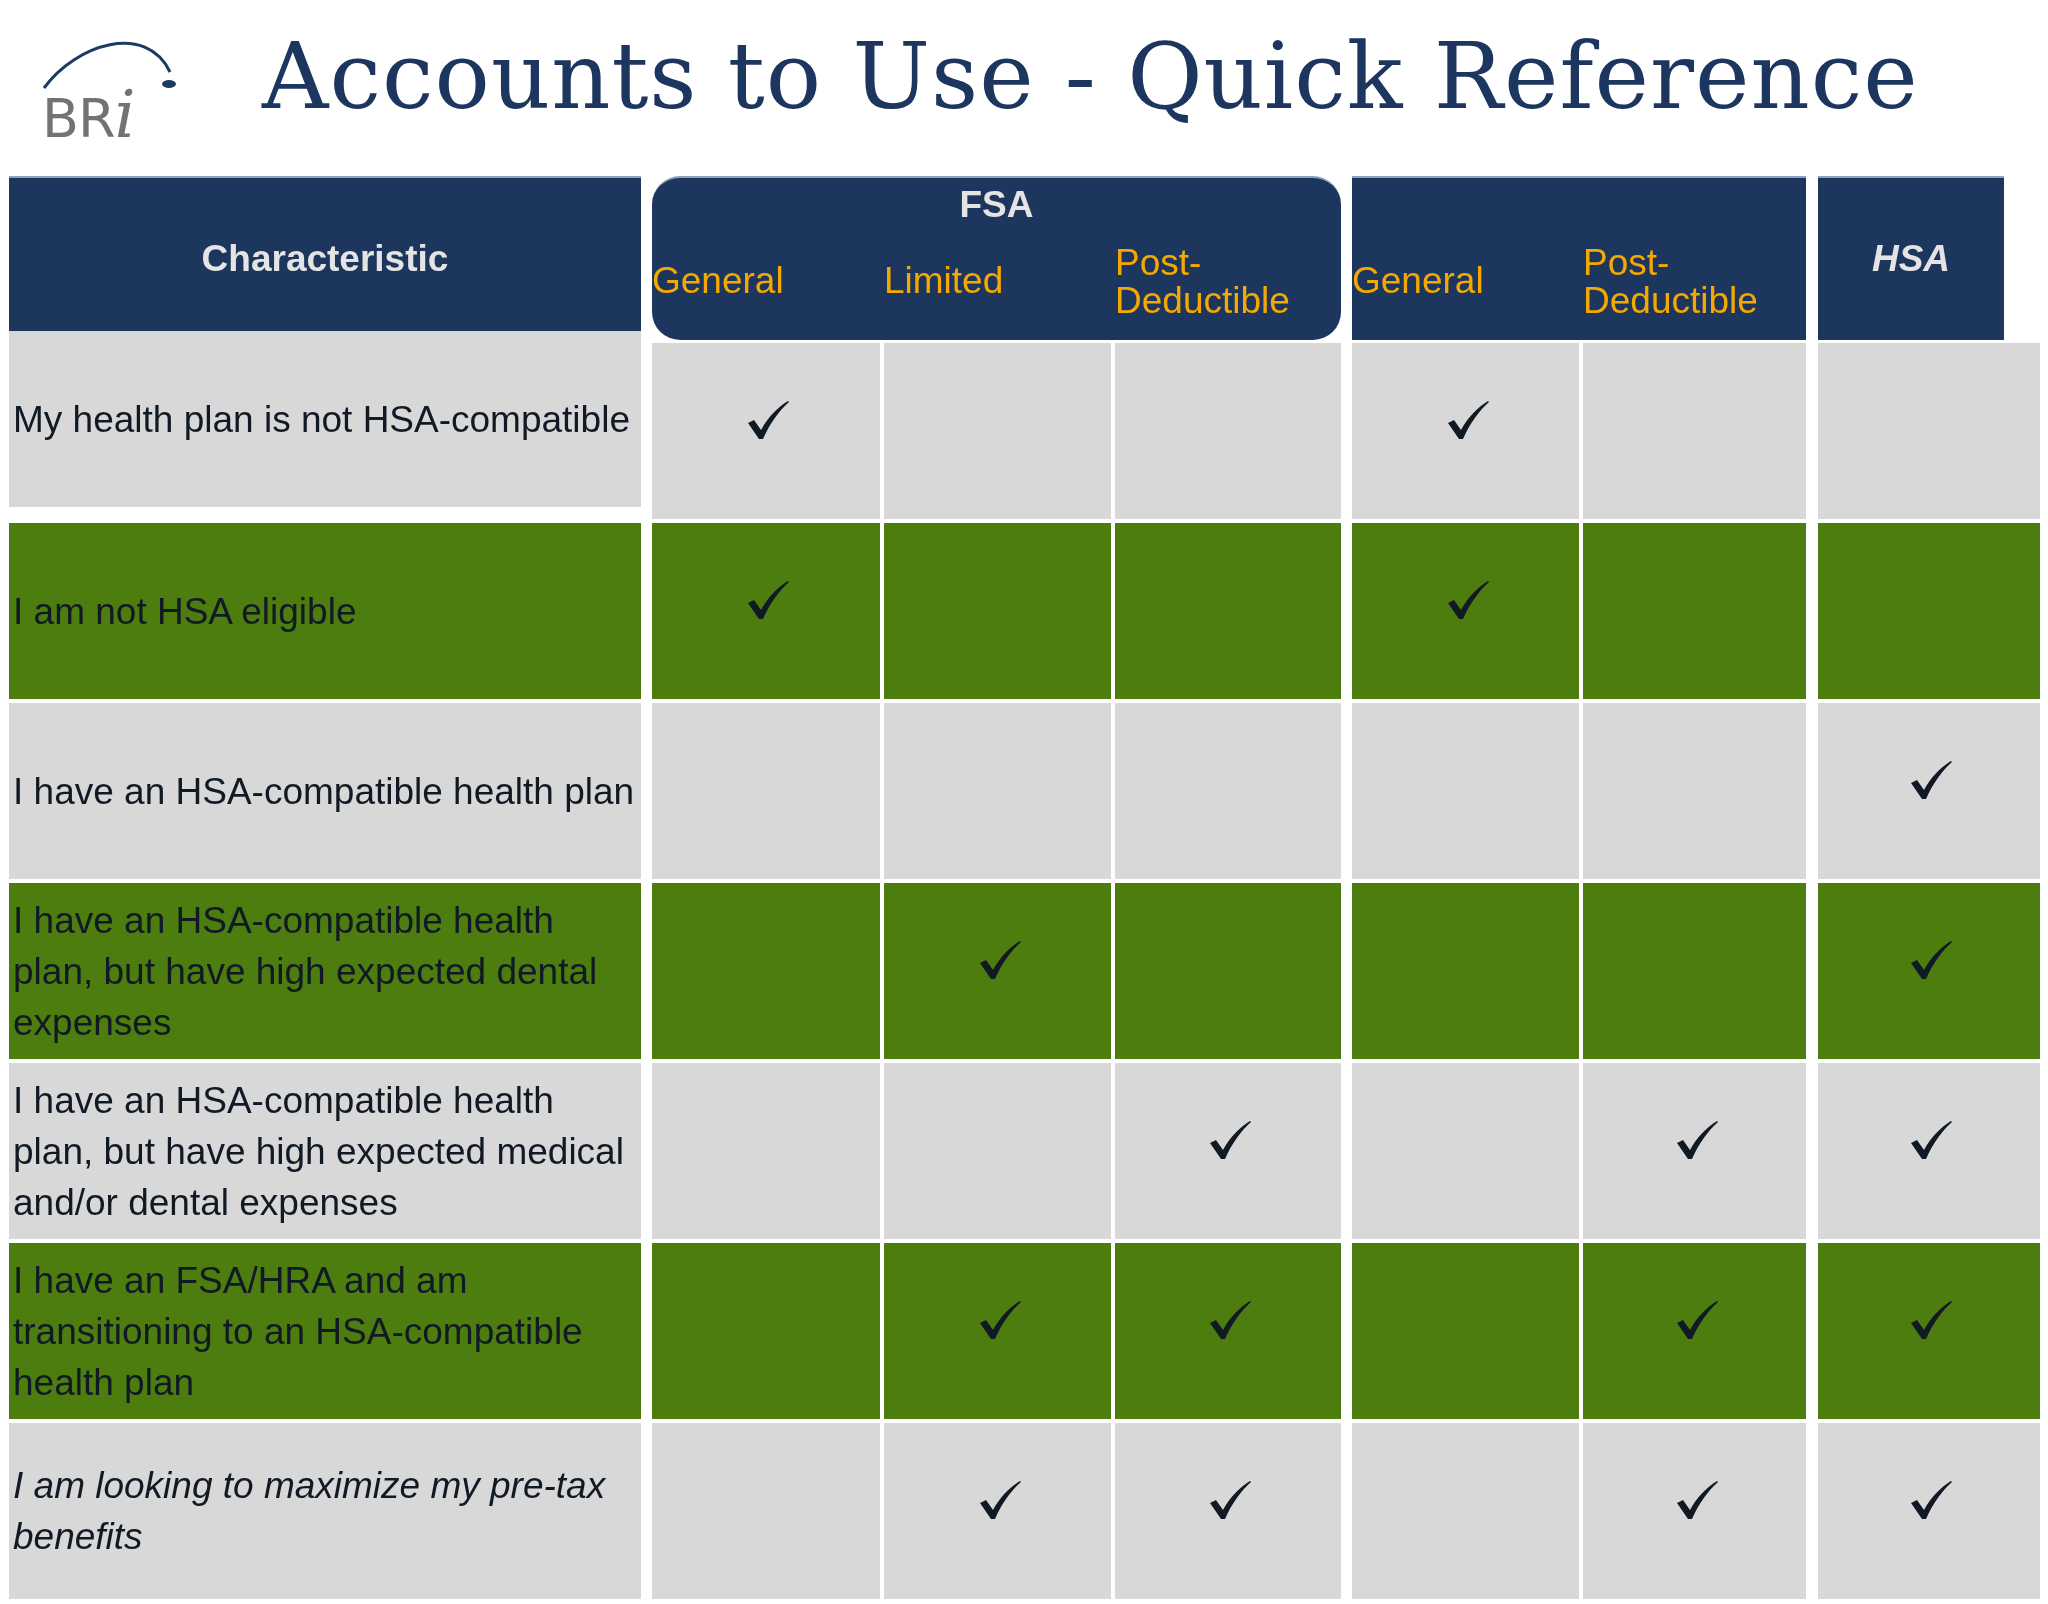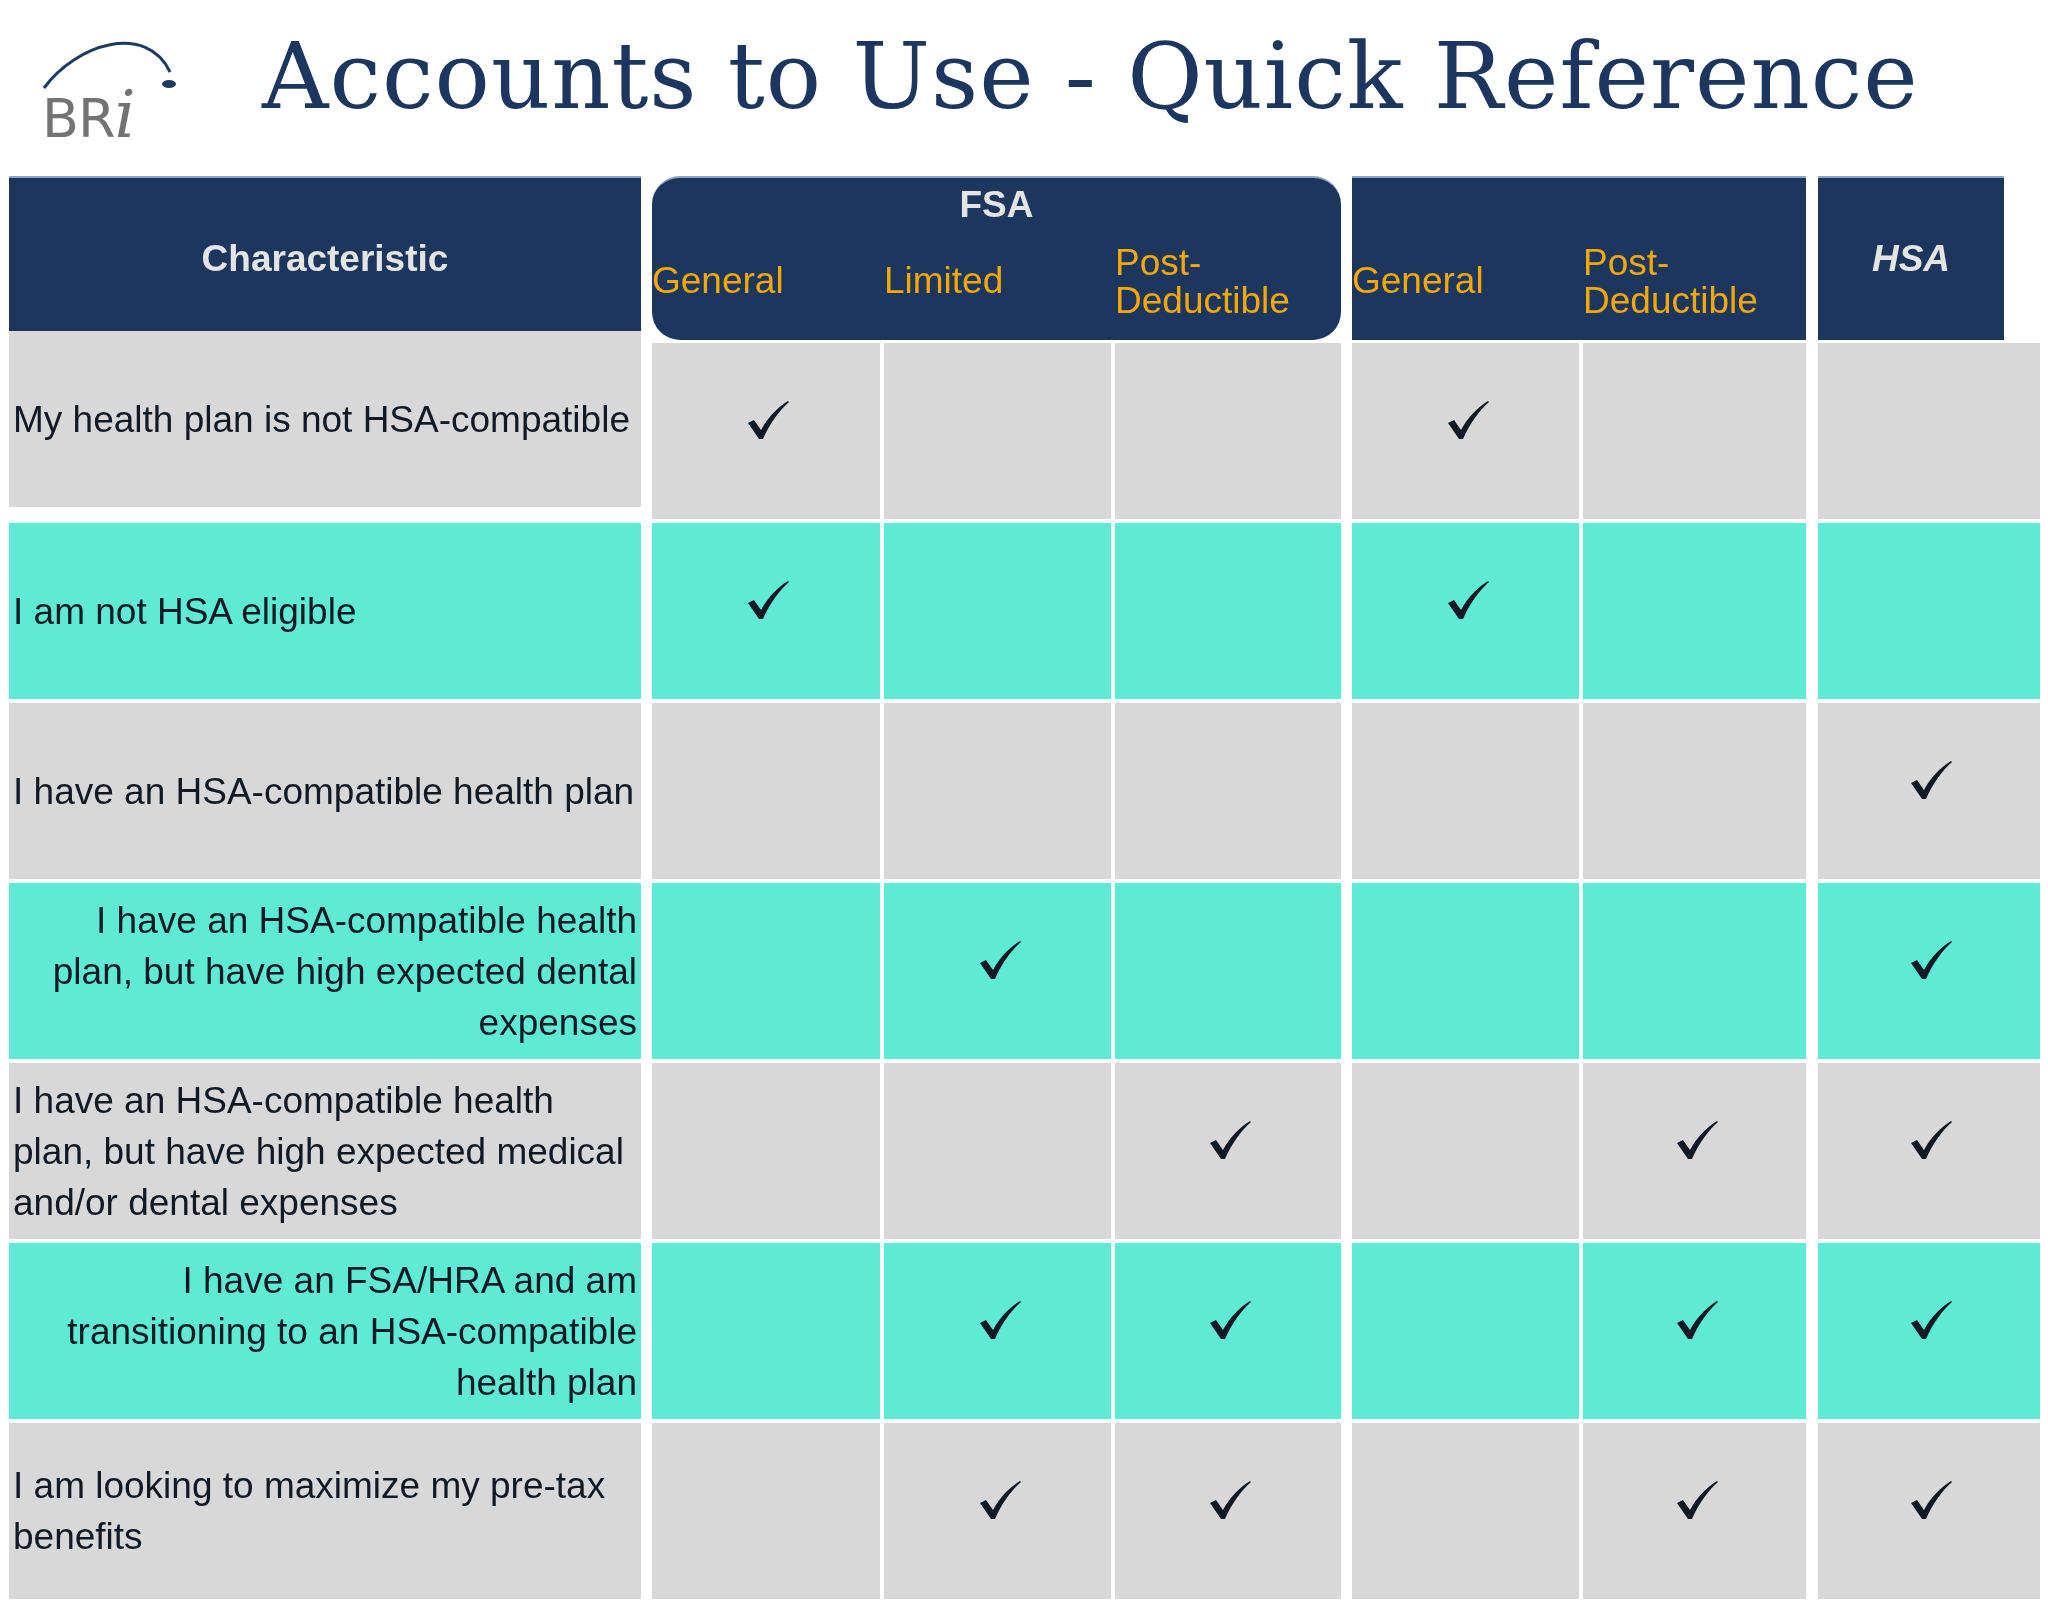--- a/index.html
+++ b/index.html
@@ -9,21 +9,21 @@
   .logo-text { position:absolute; left:6px; top:56px; font-family:"DejaVu Sans", sans-serif;
                font-size:54px; color:#737373; letter-spacing:-1px; line-height:1; }
   .logo-text .i { font-family:"DejaVu Serif", serif; font-style:italic; font-size:66px; }
   .title { position:absolute; left:262px; top:22px; font-family:"DejaVu Serif","Liberation Serif", serif;
            font-size:92px; color:#1c3660; line-height:110px; white-space:nowrap; letter-spacing:1px; }
   .hdr { position:absolute; top:176px; height:164px; background:#1c365e; border-top:2px solid #8fa3bf; box-sizing:border-box; }
   .hdr-label { position:absolute; color:#e4e4e4; font-weight:bold; font-size:37px; text-align:center; width:100%; }
   .sub { position:absolute; color:#f5a800; font-size:37px; line-height:38px; }
   .cell { position:absolute; box-sizing:border-box; }
   .gray { background:#d8d8d8; }
-  .blue { background:#5eead4;text-align:right; }
+  .blue { background:#4d7c0f; }
   .char-text { position:absolute; left:4px; right:4px; top:0; bottom:0; display:flex; align-items:center;
                font-size:37px; line-height:51px; color:#111a24; }
   .check { position:absolute; width:44px; height:44px; }
 </style>
 </head>
 <body>
 
 <div class="logo">
   <svg width="150" height="112" viewBox="0 0 150 112" style="position:absolute;left:0;top:0;">
     <path d="M8 62 C 40 18, 110 -4, 134 46" stroke="#1d3a63" stroke-width="3" fill="none"></path>
@@ -156,21 +156,21 @@
     <div class="cell blue" style="left: 1583px; width: 223px; top: 1243px; height: 176px;">
       <svg class="check" viewBox="0 0 44 44" style="left: 91.5px; top: 56px;">
         <path d="M2 24 L8 21 L15 31 C 22 18, 32 8, 42 2 L43 3 C 33 12, 24 24, 17 40 L13 40 Z" fill="#111a24"></path>
       </svg>
     </div>
     <div class="cell blue" style="left: 1818px; width: 222px; top: 1243px; height: 176px;">
       <svg class="check" viewBox="0 0 44 44" style="left: 91px; top: 56px;">
         <path d="M2 24 L8 21 L15 31 C 22 18, 32 8, 42 2 L43 3 C 33 12, 24 24, 17 40 L13 40 Z" fill="#111a24"></path>
       </svg>
     </div>
-    <div class="cell gray" style="left: 9px; width: 632px; top: 1423px; height: 176px;">
+    <div class="cell gray" style="left: 9px; width: 632px; top: 1423px; height: 176px; font-style: italic;">
       <div class="char-text">I am looking to maximize my pre-tax benefits</div>
     </div>
     <div class="cell gray" style="left: 652px; width: 228px; top: 1423px; height: 176px;"></div>
     <div class="cell gray" style="left: 884px; width: 227px; top: 1423px; height: 176px;">
       <svg class="check" viewBox="0 0 44 44" style="left: 93.5px; top: 56px;">
         <path d="M2 24 L8 21 L15 31 C 22 18, 32 8, 42 2 L43 3 C 33 12, 24 24, 17 40 L13 40 Z" fill="#111a24"></path>
       </svg>
     </div>
     <div class="cell gray" style="left: 1115px; width: 226px; top: 1423px; height: 176px;">
       <svg class="check" viewBox="0 0 44 44" style="left: 93px; top: 56px;">

